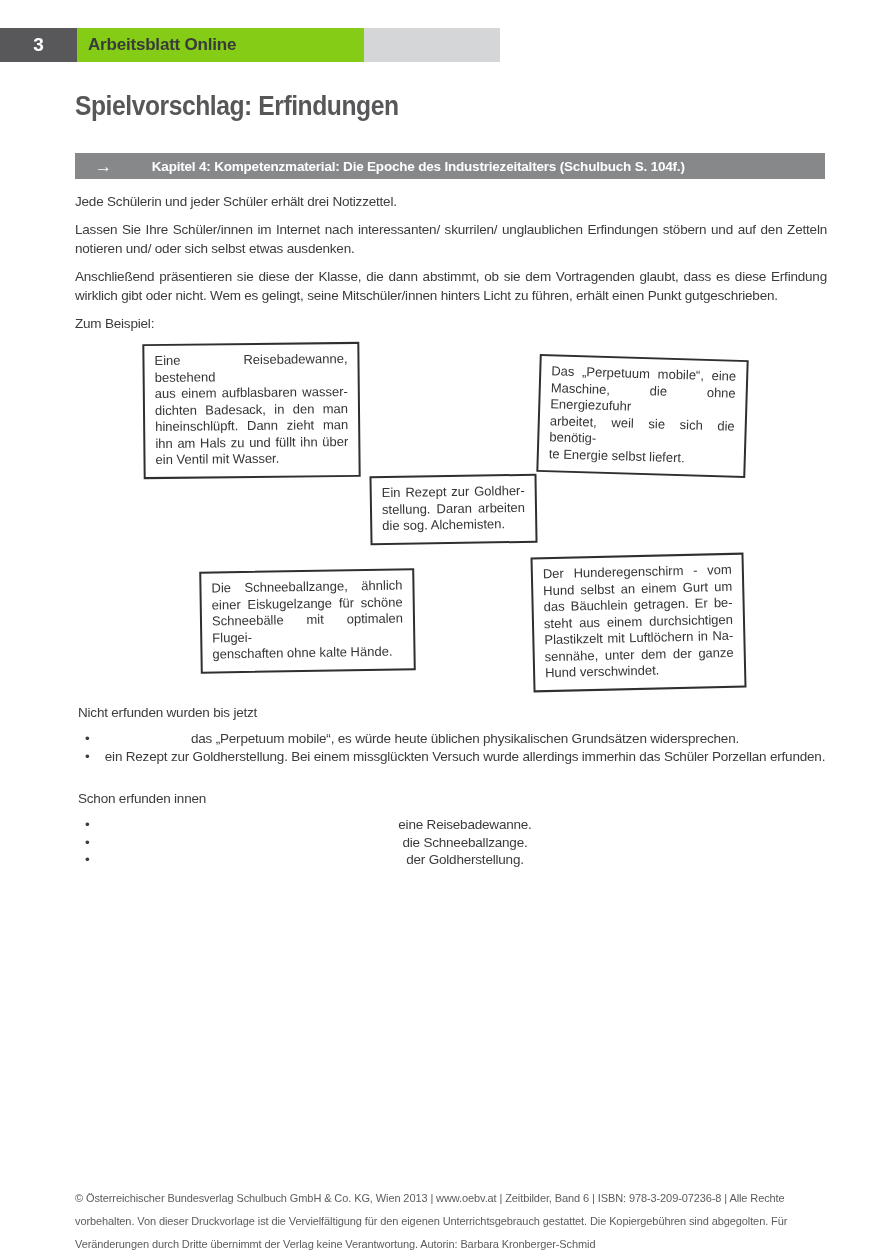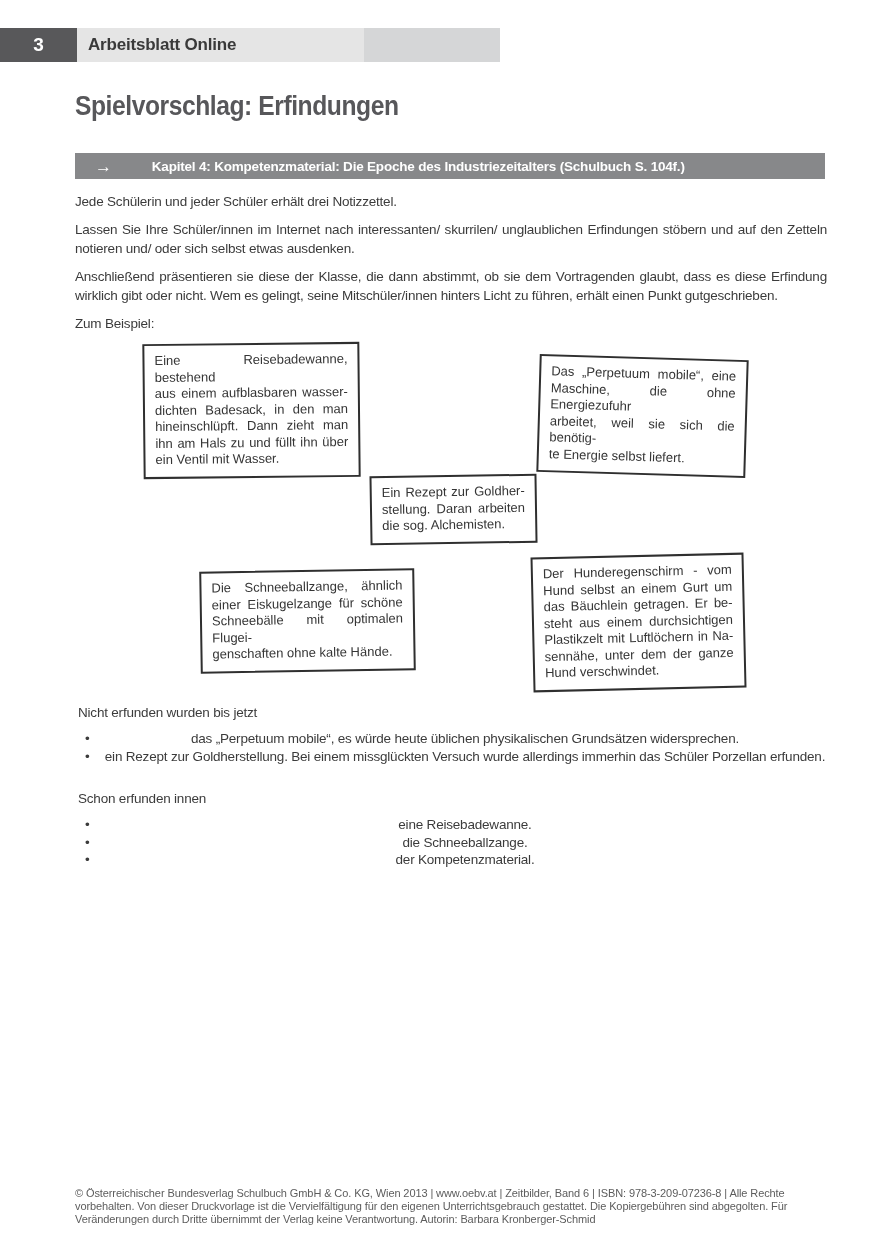--- a/index.html
+++ b/index.html
@@ -6,21 +6,21 @@
   .page{
     position:relative;width:890px;height:1258px;background:#ffffff;overflow:hidden;
     font-family:"Liberation Sans", sans-serif;color:#3b3b3b;
   }
   
   .hdr-num{
     position:absolute;left:0;top:28px;width:77px;height:34px;background:#58585a;
     color:#ffffff;font-weight:bold;font-size:19px;display:flex;align-items:center;justify-content:center;
   }
   .hdr-mid{
-    position:absolute;left:77px;top:28px;width:287px;height:34px;background:#e5e5e5;
+    position:absolute;left:77px;top:28px;width:287px;height:34px;background:#84cc16;
     display:flex;align-items:center;box-sizing:border-box;padding-left:11px;
     color:#3a3a3a;font-weight:bold;font-size:17px;letter-spacing:-0.2px;
   }
   .hdr-light{position:absolute;left:364px;top:28px;width:136px;height:34px;background:#d5d6d7;}
   
   .title{
     position:absolute;left:75px;top:90px;margin:0;color:#57575a;font-weight:bold;
     font-size:28px;letter-spacing:-0.5px;transform:scaleX(0.88);transform-origin:left top;white-space:nowrap;
   }
   
@@ -48,21 +48,21 @@
   
   .listsec{position:absolute;left:75px;width:752px;font-size:13.5px;line-height:19px;letter-spacing:-0.2px;}
   .sec-a{top:700px;}
   .sec-b{top:786px;}
   .listsec .heading{margin:3px;}
   .listsec ul{list-style:none;margin:10px 0 0 0;padding:0;text-align:center;}
   .listsec li{position:relative;padding-left:28px;margin-bottom:3px;line-height:14.5px;}
   .listsec li::before{content:"\2022";position:absolute;left:10px;top:0;}
   
   .footer{
-    position:absolute;left:75px;top:1187px;width:754px;font-size:11px;line-height:13px;
+    position:absolute;left:75px;top:1187px;width:754px;font-size:11px;line-height:23px;
     color:#5c5c5c;letter-spacing:-0.1px;
   }
 </style>
 </head>
 <body>
 
 <div class="page">
 
   <div class="hdr-num">
     <span>3</span>
@@ -131,19 +131,19 @@
       <li>das „Perpetuum mobile“, es würde heute üblichen physikalischen Grundsätzen widersprechen.</li>
       <li>ein Rezept zur Goldherstellung. Bei einem missglückten Versuch wurde allerdings immerhin das Schüler Porzellan erfunden.</li>
     </ul>
   </div>
 
   <div class="listsec sec-b">
     <p class="heading">Schon erfunden innen</p>
     <ul>
       <li>eine Reisebadewanne.</li>
       <li>die Schneeballzange.</li>
-      <li>der Kompetenzmaterial.</li>
+      <li>der Goldherstellung.</li>
     </ul>
   </div>
 
   <div class="footer">© Österreichischer Bundesverlag Schulbuch GmbH &amp; Co. KG, Wien 2013 | www.oebv.at | Zeitbilder, Band 6 | ISBN: 978-3-209-07236-8 | Alle Rechte vorbehalten. Von dieser Druckvorlage ist die Vervielfältigung für den eigenen Unterrichtsgebrauch gestattet. Die Kopiergebühren sind abgegolten. Für Veränderungen durch Dritte übernimmt der Verlag keine Verantwortung. Autorin: Barbara Kronberger-Schmid</div>
 
 </div>
 
 </body></html>

